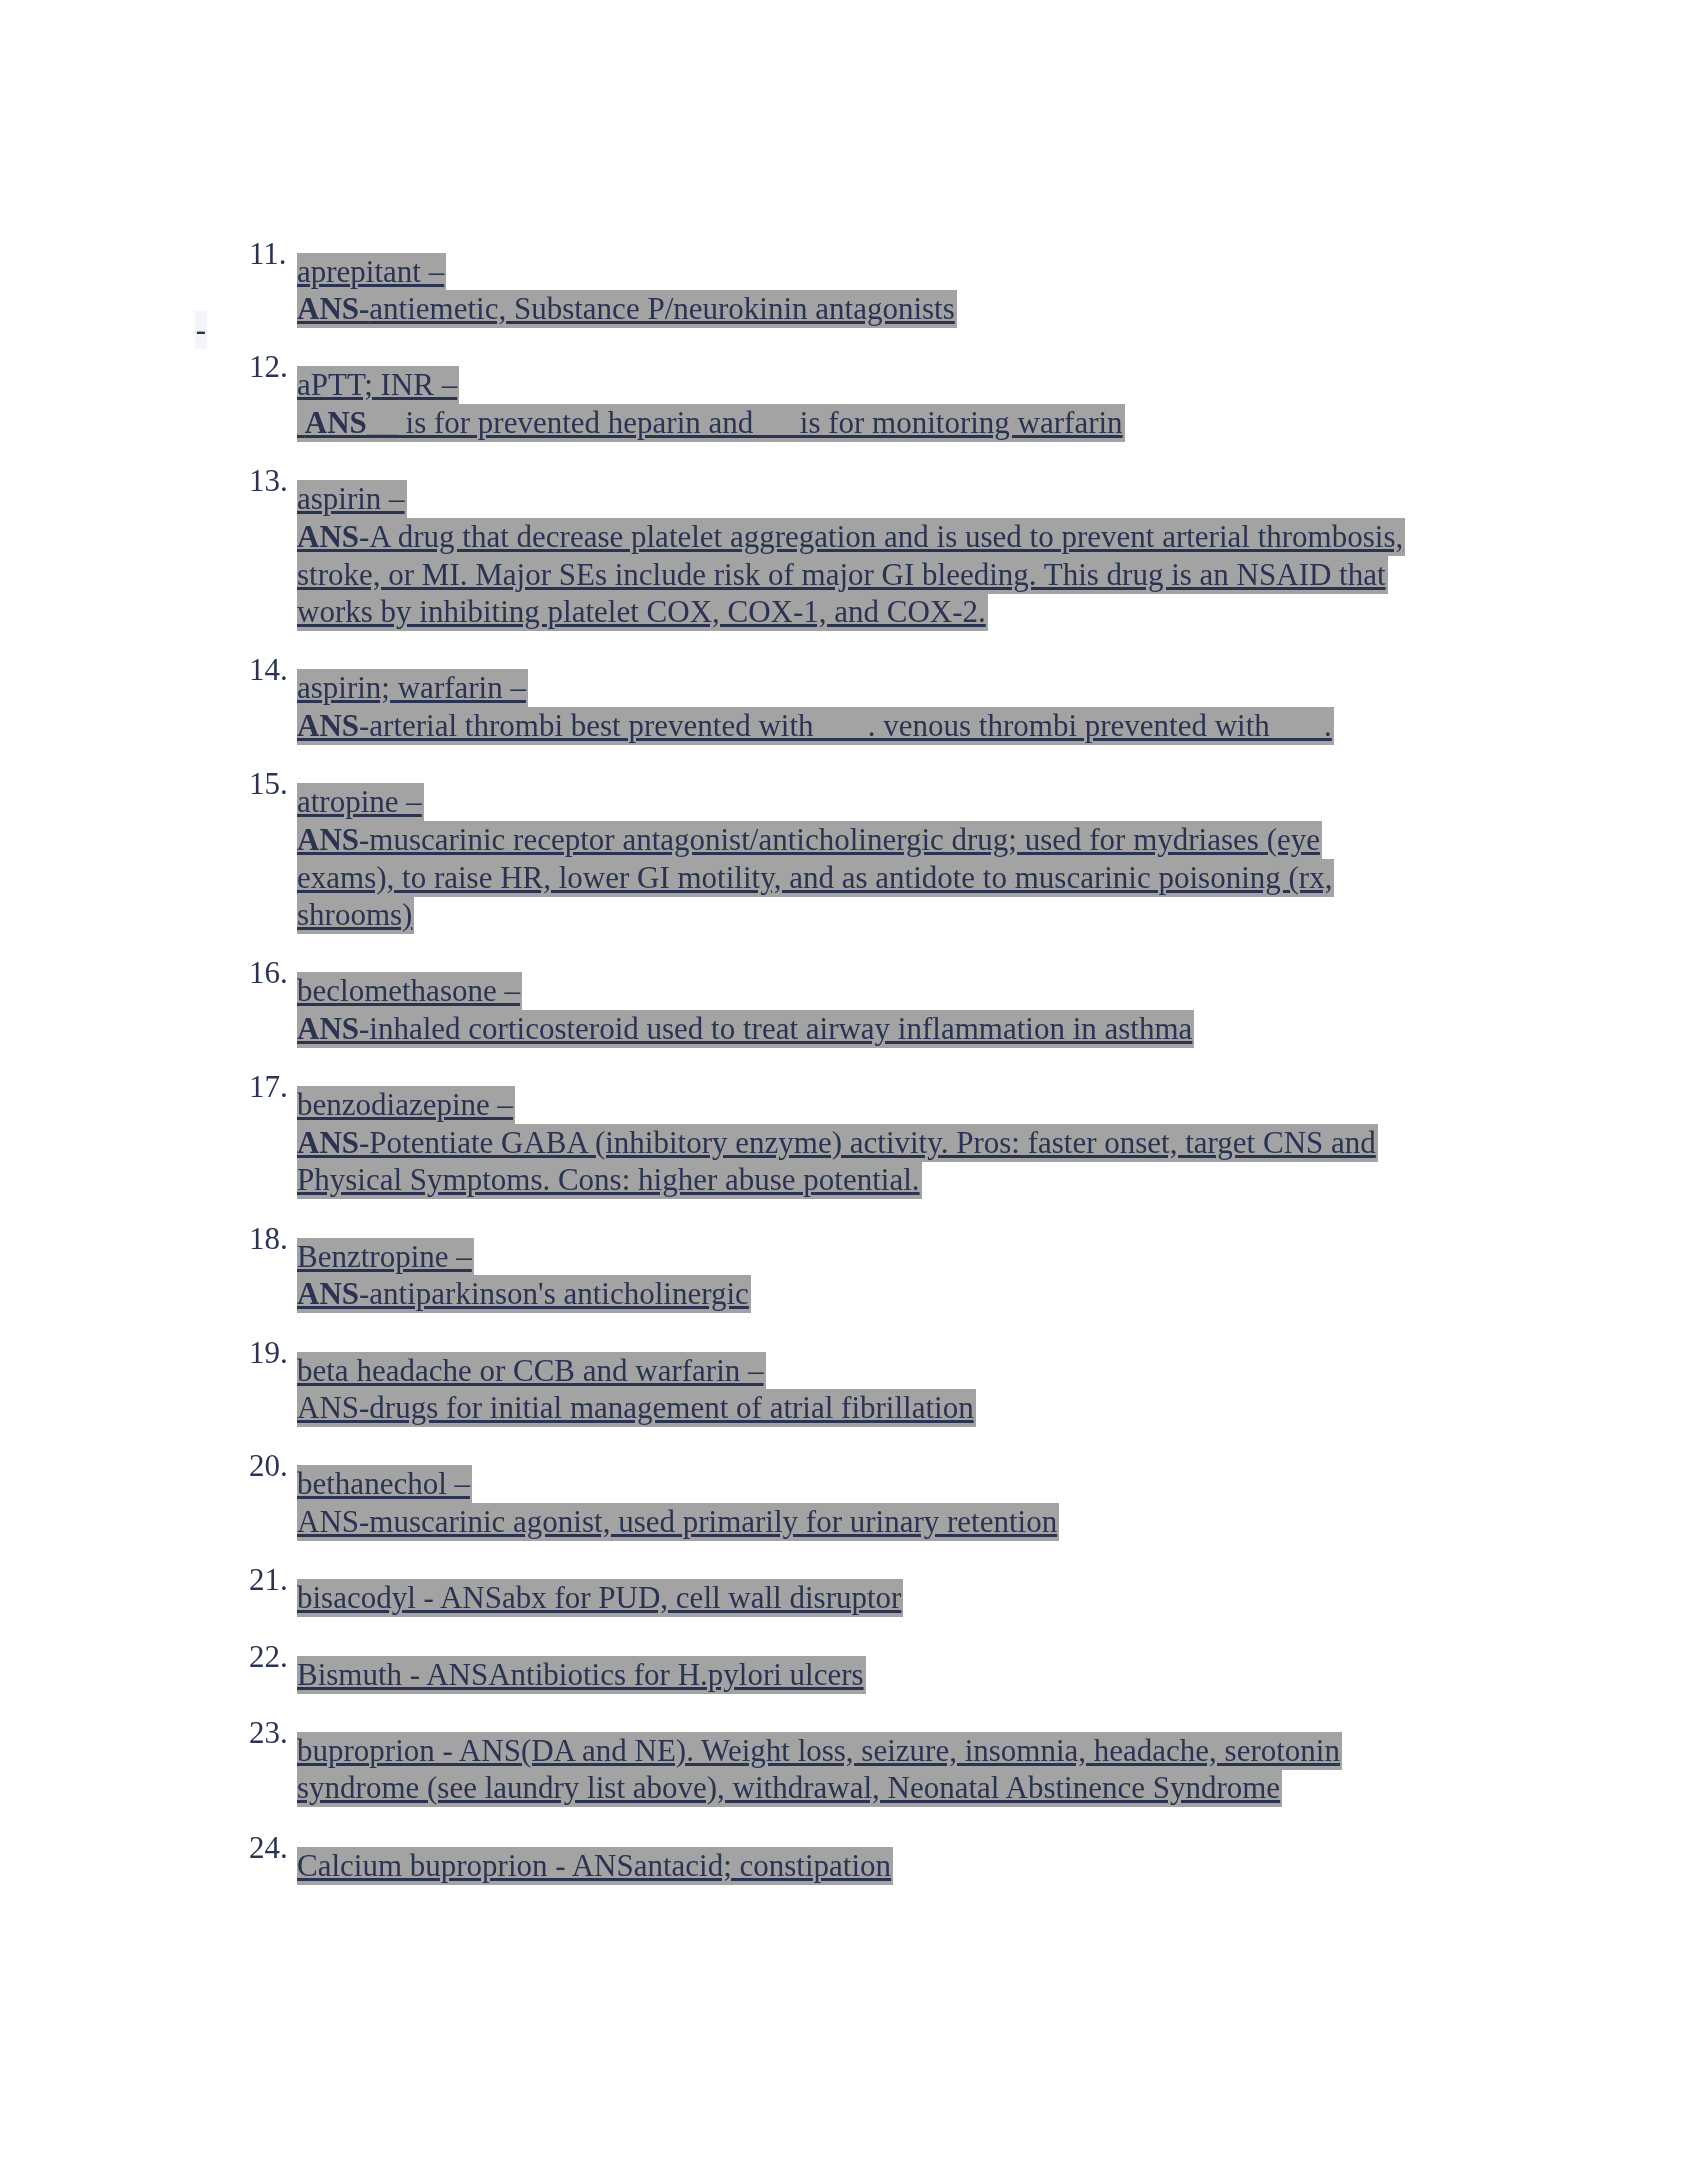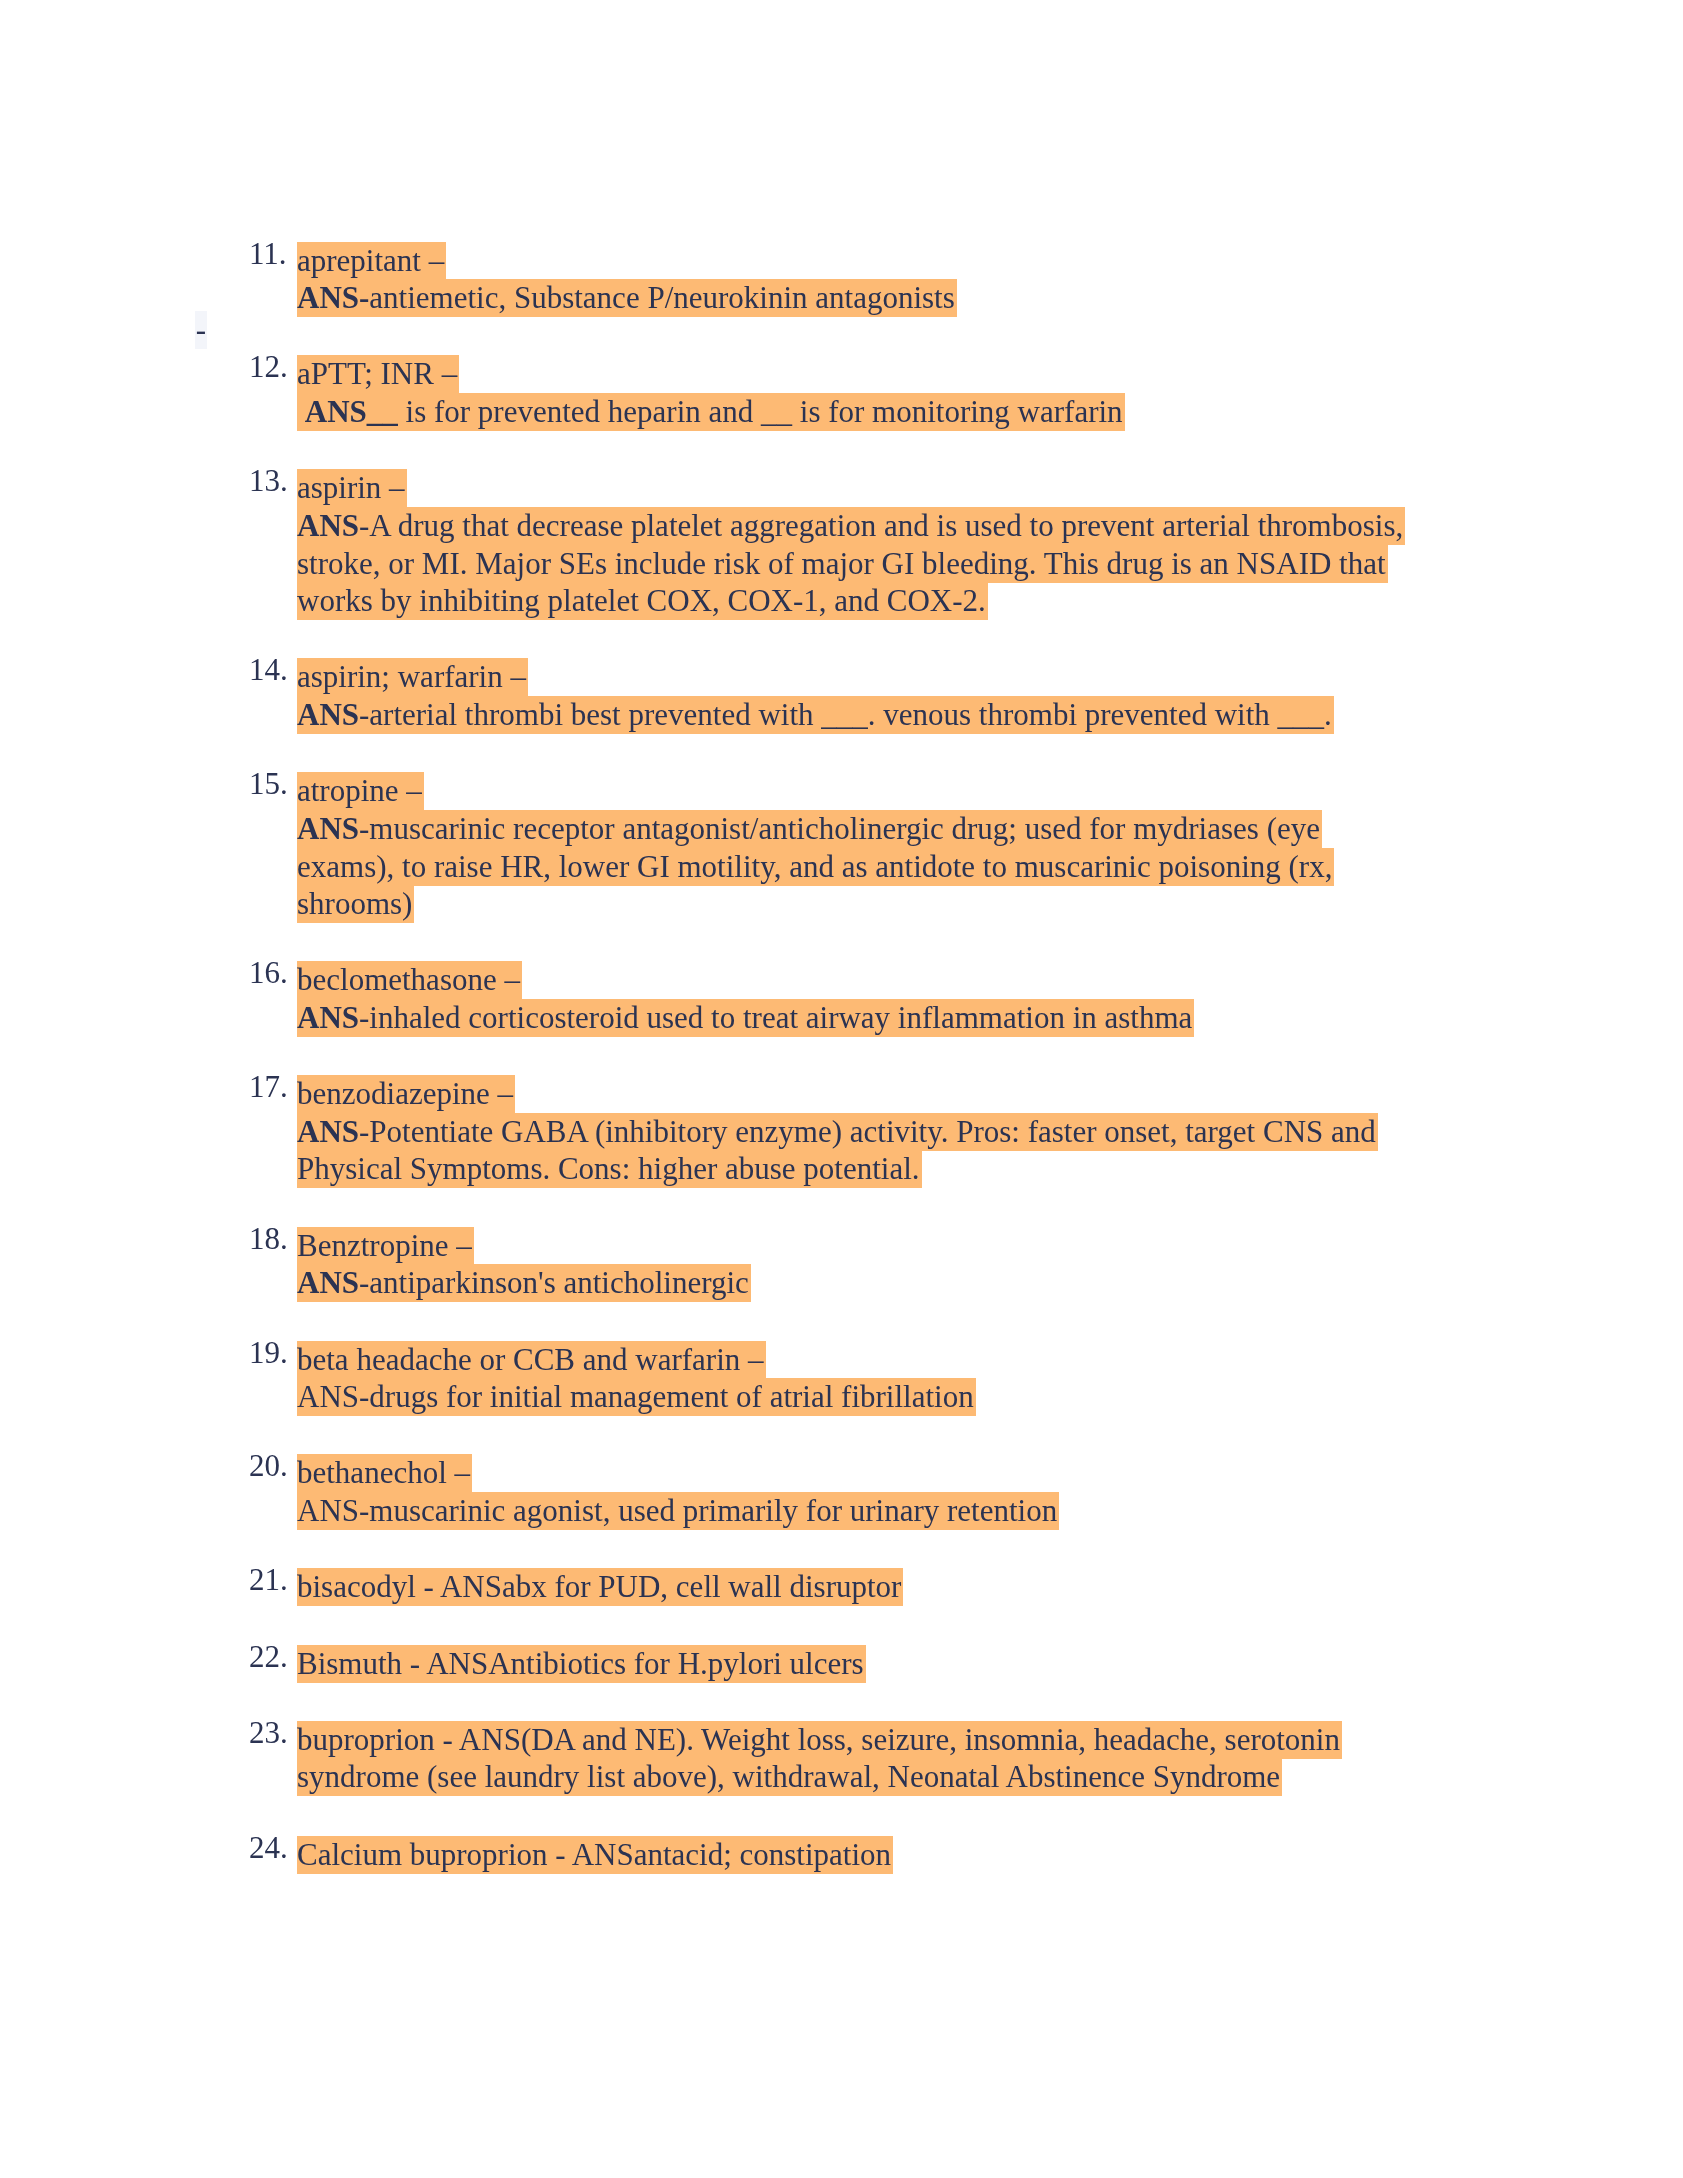--- a/index.html
+++ b/index.html
@@ -1,21 +1,21 @@
 <!DOCTYPE html>
 <html><head>
 <meta charset="utf-8">
 <style>
   html, body { margin:0; padding:0; background:#ffffff; }
   body { width:1683px; height:2178px; position:relative; overflow:hidden;
          font-family:"Liberation Serif", "DejaVu Serif", serif; color:#2b3352; }
   .page { position:absolute; left:0; top:0; width:1683px; height:2178px; }
   .line { position:absolute; left:0; height:38px; line-height:38px; font-size:31px; white-space:pre; }
   .num { position:absolute; left:249px; top:0; }
-  .txt { position:absolute; left:297px; top:7px; background:#fdba74; padding-right:2px; }
+  .txt { position:absolute; left:297px; top:18px; background:#a3a3a3; padding-right:2px;text-decoration:underline; }
   .dash { position:absolute; left:195px; top:0; background:#f3f5fa; width:12px; text-align:center; }
   b { font-weight:bold; }
 </style>
 </head>
 <body>
 
 <div class="page">
 
   <div class="line" style="top:235px">
     <span class="num">11.</span>

